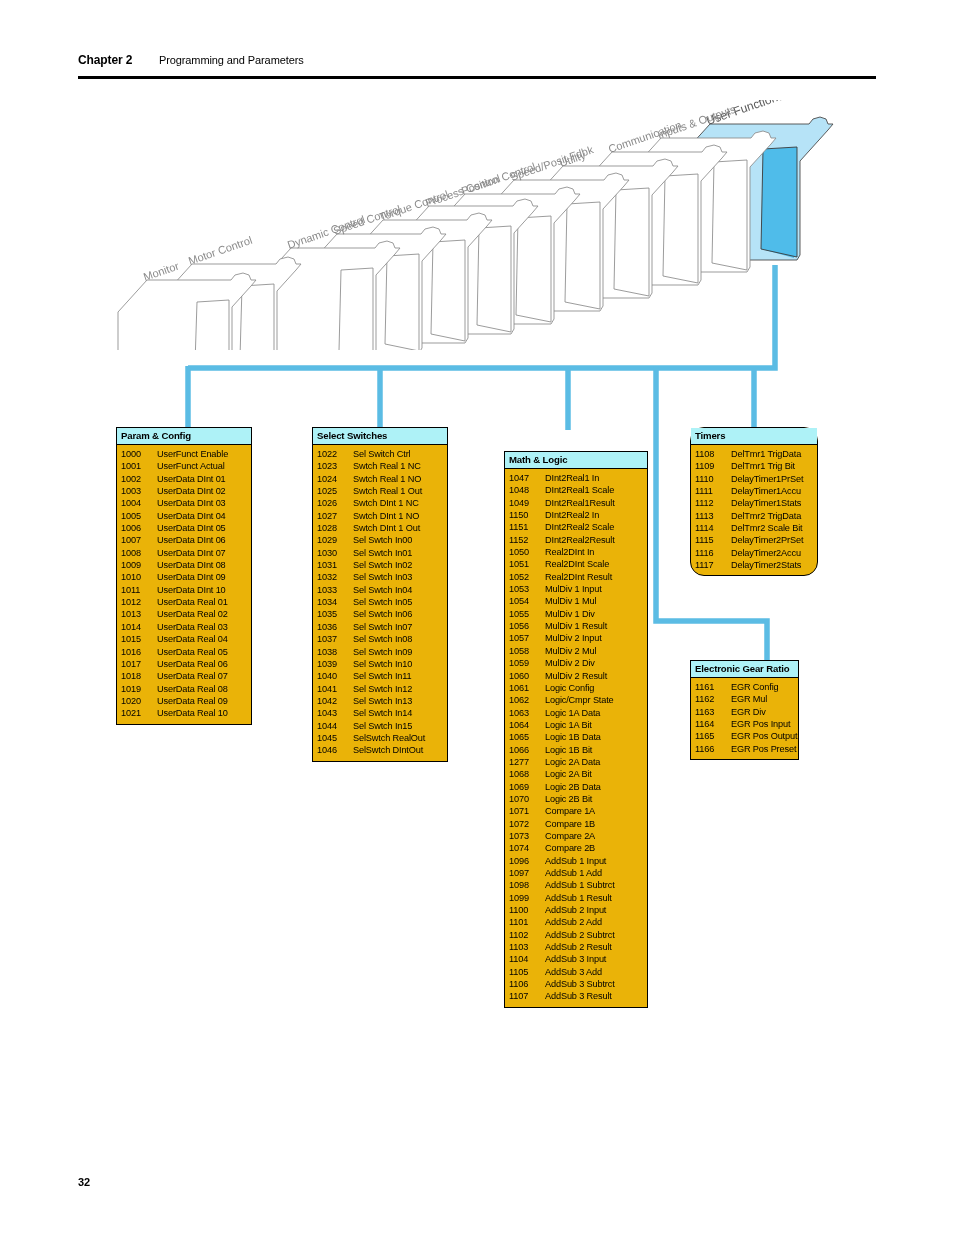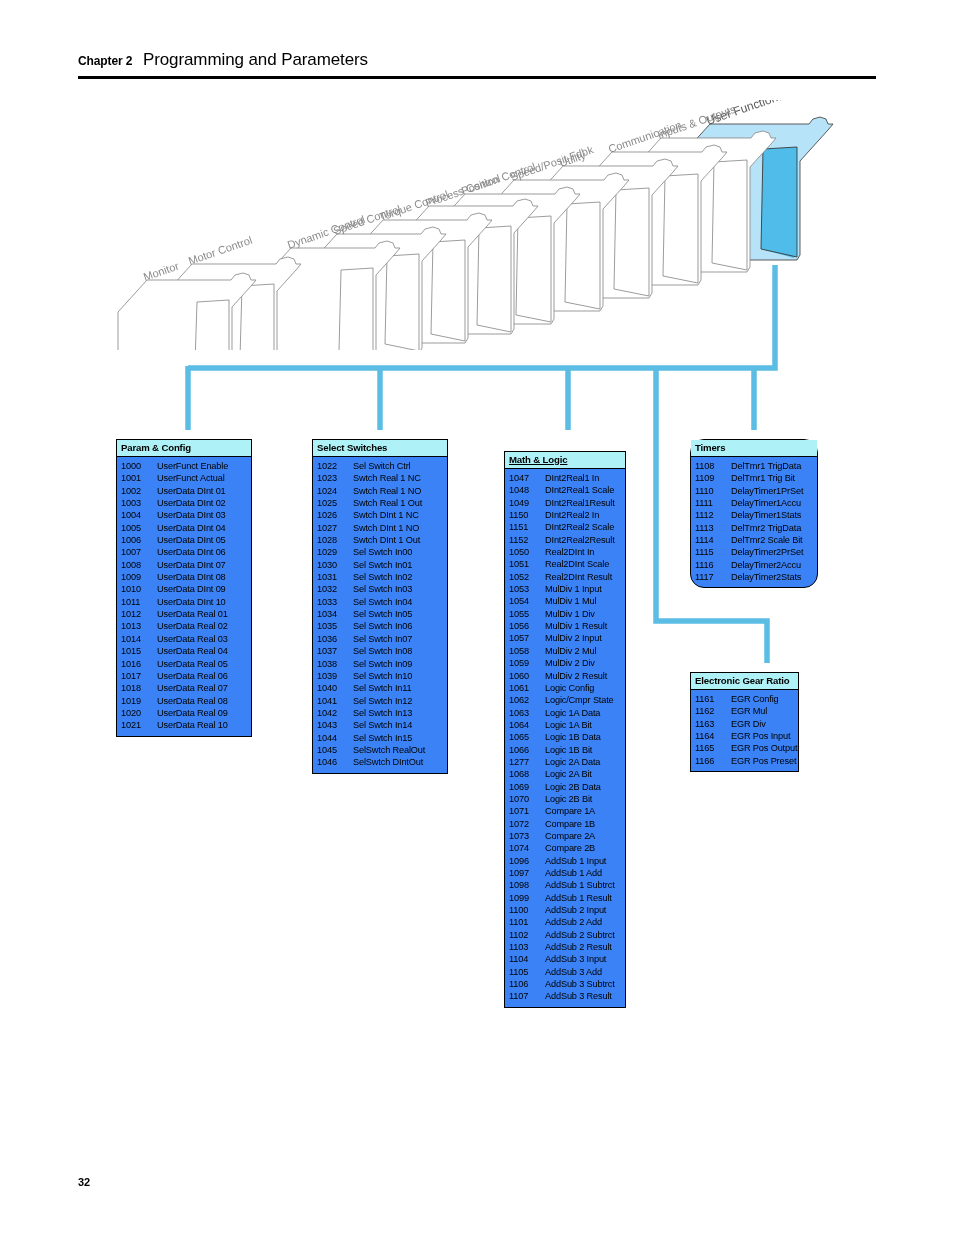--- a/index.html
+++ b/index.html
@@ -24,23 +24,23 @@
     width: 798px;
     height: 30px;
   }
   #page-header .chapter-label {
     font-weight: bold;
     font-size: 12px;
     letter-spacing: -0.1px;
     display: inline-block;
   }
   #page-header .chapter-title {
-    font-size: 17px;
+    font-size: 11px;
     display: inline-block;
-    margin-left: 6px;
+    margin-left: 22px;
     letter-spacing: -0.1px;
   }
   #header-rule {
     position: absolute;
     left: 78px;
     top: 76px;
     width: 798px;
     height: 2.5px;
     background: #000000;
   }
@@ -62,23 +62,22 @@
     top: 250px;
     width: 954px;
     height: 450px;
     pointer-events: none;
   }
 
   
   .param-table {
     position: absolute;
     border: 1px solid #000000;
-    background: #3b82f6;
+    background: #eab308;
     box-sizing: border-box;
-    margin-top: 12px;
   }
   .param-table .tbl-header {
     background: #AEF2F7;
     border-bottom: 1px solid #000000;
     font-weight: bold;
     font-size: 9.6px;
     padding: 2px 0 2px 4px;
     letter-spacing: -0.15px;
     line-height: 12px;
     white-space: nowrap;
@@ -98,21 +97,21 @@
     width: 40px;
     padding-left: 4px;
     box-sizing: border-box;
   }
   .param-table .row .name {
     display: inline-block;
   }
 
   #tbl-param-config    { left: 116px; top: 427px; width: 136px; }
   #tbl-select-switches { left: 312px; top: 427px; width: 136px; }
-  #tbl-math-logic      { left: 504px; top: 439px; width: 122px; text-decoration: underline; }
+  #tbl-math-logic      { left: 504px; top: 451px; width: 144px; }
   #tbl-timers          { left: 690px; top: 427px; width: 128px; border-radius: 14px; }
   #tbl-egr             { left: 690px; top: 660px; width: 109px; }
 
   
   #page-footer {
     position: absolute;
     left: 78px;
     top: 1176px;
     width: 798px;
     height: 20px;

